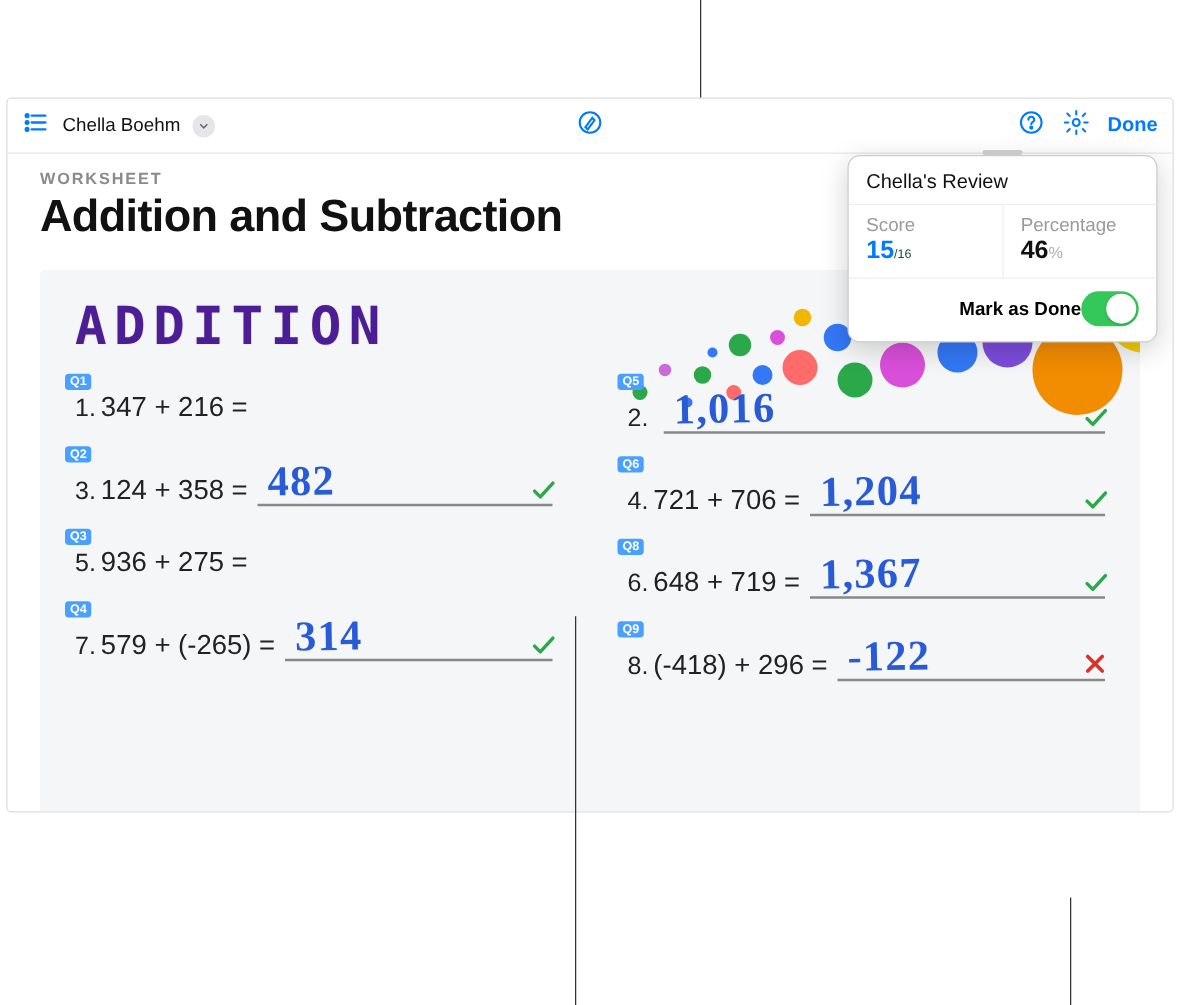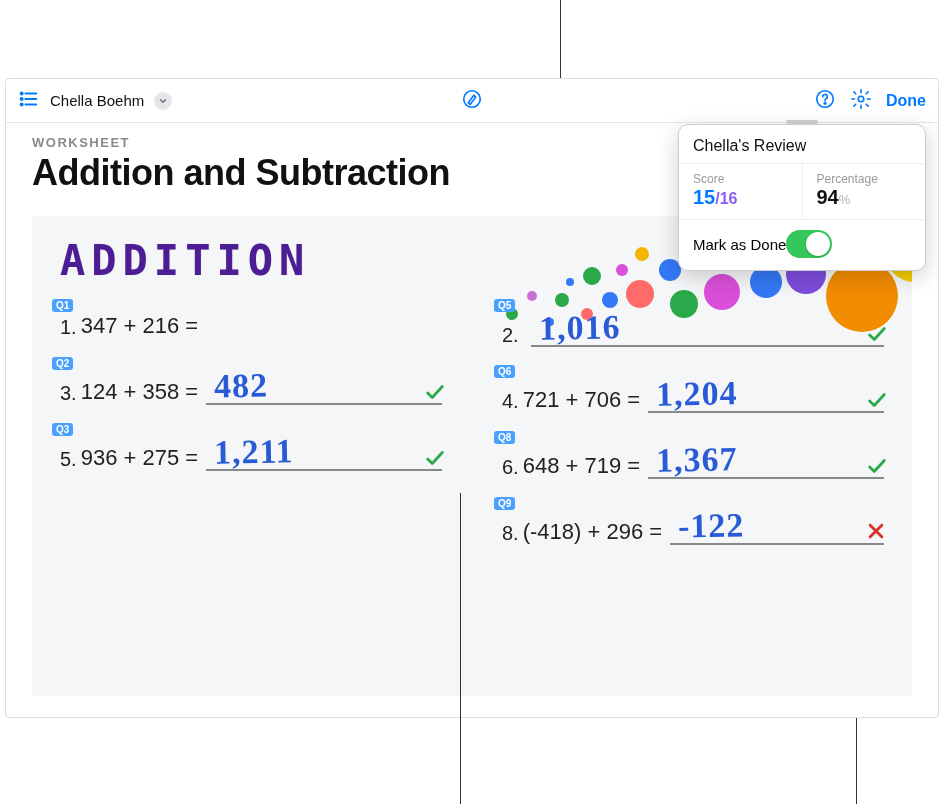--- a/index.html
+++ b/index.html
@@ -9,21 +9,21 @@
     width: 944px;
     height: 804px;
     overflow: hidden;
     position: relative;
   }
   .frame {
     position: absolute;
     top: 78px;
     left: 5px;
     width: 934px;
-    height: 640px;
+    height: 572px;
     background: #fff;
     border: 1px solid #ddd;
     border-radius: 4px;
     overflow: hidden;
   }
   .toolbar {
     height: 44px;
     display: flex;
     align-items: center;
     padding: 0 12px;
@@ -72,28 +72,29 @@
   .panel-title { font-size: 16px; font-weight: 400; padding: 12px 14px 8px; color: #111;}
   .panel-stats {
     display: flex; gap: 0;
     border-top: 1px solid #eee;
     border-bottom: 1px solid #eee;
   }
   .stat {
     flex: 1; padding: 8px 14px 10px;
   }
   .stat + .stat { border-left: 1px solid #eee; }
-  .stat-label { font-size: 12px; color: #9a9a9e; }
+  .stat-label { font-size: 15px; color: #9a9a9e; }
   .stat-val { font-size: 20px; font-weight: 700; color: #007aff; display: inline; }
-  .stat-sub { font-size: 16px; color: #8b5cf6; font-weight: 700; }
+  .stat-sub { font-size: 10px; color: #14532d; font-weight: 400; }
   .stat-dark { font-size: 20px; font-weight: 700; color: #111; display: inline; }
   .stat-unit { font-size: 13px; color: #b0b0b4; }
   .panel-row {
-    display: flex; align-items: center; justify-content: flex-start;
+    display: flex; align-items: center; justify-content: flex-end;
     padding: 10px 14px 12px;
+    font-weight: bold;
   }
   .switch {
     width: 46px; height: 28px; border-radius: 14px;
     background: #34c759; position: relative;
   }
   .switch::after {
     content: ""; position: absolute; top: 2px; right: 2px;
     width: 24px; height: 24px; border-radius: 50%; background: #fff;
     box-shadow: 0 1px 2px rgba(0,0,0,0.2);
   }
@@ -216,21 +217,21 @@
   <div class="review-panel">
     <div class="panel-grabber"></div>
     <div class="panel-title">Chella's Review</div>
     <div class="panel-stats">
       <div class="stat">
         <div class="stat-label">Score</div>
         <span class="stat-val">15</span><span class="stat-sub">/<span>16</span></span>
       </div>
       <div class="stat">
         <div class="stat-label">Percentage</div>
-        <span class="stat-dark">94</span><span class="stat-unit">%</span>
+        <span class="stat-dark">46</span><span class="stat-unit">%</span>
       </div>
     </div>
     <div class="panel-row">
       <span style="font-size:15px;">Mark as Done</span>
       <div class="switch"></div>
     </div>
   </div>
 
   <div class="content">
     <div class="eyebrow">WORKSHEET</div>
@@ -279,22 +280,27 @@
                 <span class="handwritten">482</span>
                 <span class="mark check"><svg width="22" height="22" viewBox="0 0 24 24" fill="none" stroke-width="3" stroke-linecap="round" stroke-linejoin="round">
                     <polyline points="4 13 9 18 20 6"></polyline>
                   </svg></span>
               </span>
             </div>
             <div class="qrow">
               <div class="qbadge">Q3</div>
               <span class="qnum">5.</span>
               <span class="qtext">936 + 275 =</span>
-              <span class="answer-line">
-                <span class="handwritten">1,211</span>
+            </div>
+            <div class="qrow">
+              <div class="qbadge">Q4</div>
+              <span class="qnum">7.</span>
+              <span class="qtext">579 + (-265) =</span>
+              <span class="answer-line">
+                <span class="handwritten">314</span>
                 <span class="mark check"><svg width="22" height="22" viewBox="0 0 24 24" fill="none" stroke-width="3" stroke-linecap="round" stroke-linejoin="round">
                     <polyline points="4 13 9 18 20 6"></polyline>
                   </svg></span>
               </span>
             </div>
           </div>
         <div class="col" id="col-right">
             <div class="qrow">
               <div class="qbadge">Q5</div>
               <span class="qnum">2.</span>

